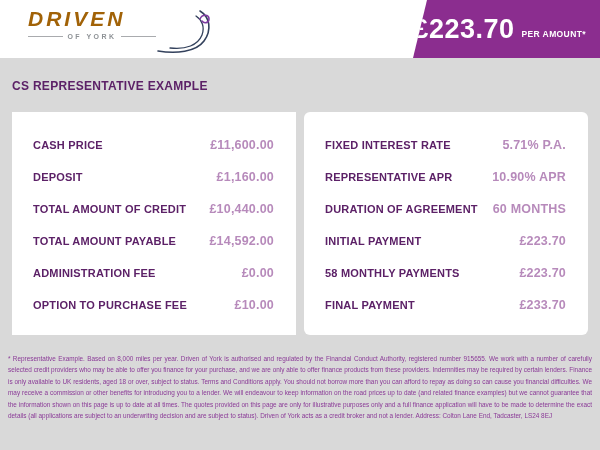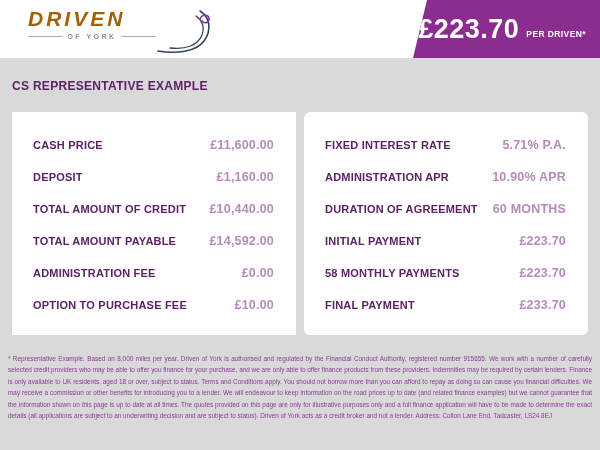--- a/index.html
+++ b/index.html
@@ -83,21 +83,21 @@
       <div class="car-art">
         <svg width="62" height="50" viewBox="0 0 62 50">
           <path d="M2 44 C20 47 40 45 48 34 C56 23 54 10 44 4" fill="none" stroke="#33415c" stroke-width="1.6" stroke-linecap="round"></path>
           <path d="M14 41 C30 43 42 38 46 28 C49 20 46 13 40 9" fill="none" stroke="#33415c" stroke-width="1.3" stroke-linecap="round"></path>
           <path d="M44 12 c2 -5 9 -5 9 0 c0 4 -5 5 -7 2" fill="none" stroke="#7d3ba0" stroke-width="1.6" stroke-linecap="round"></path>
         </svg>
       </div>
     </div>
     <div class="price-banner">
       <span class="price-amount">£223.70</span>
-      <span class="price-period">PER DRIVEN*</span>
+      <span class="price-period">PER AMOUNT*</span>
     </div>
   </div>
 
   <div class="content">
     <div class="section-heading">CS REPRESENTATIVE EXAMPLE</div>
 
     <div class="card left">
       <div class="finance-row">
         <span class="row-label">CASH PRICE</span>
         <span class="row-value">£11,600.00</span>
@@ -123,21 +123,21 @@
         <span class="row-value">£10.00</span>
       </div>
     </div>
 
     <div class="card right">
       <div class="finance-row">
         <span class="row-label">FIXED INTEREST RATE</span>
         <span class="row-value">5.71% P.A.</span>
       </div>
       <div class="finance-row">
-        <span class="row-label">ADMINISTRATION APR</span>
+        <span class="row-label">REPRESENTATIVE APR</span>
         <span class="row-value">10.90% APR</span>
       </div>
       <div class="finance-row">
         <span class="row-label">DURATION OF AGREEMENT</span>
         <span class="row-value">60 MONTHS</span>
       </div>
       <div class="finance-row">
         <span class="row-label">INITIAL PAYMENT</span>
         <span class="row-value">£223.70</span>
       </div>

